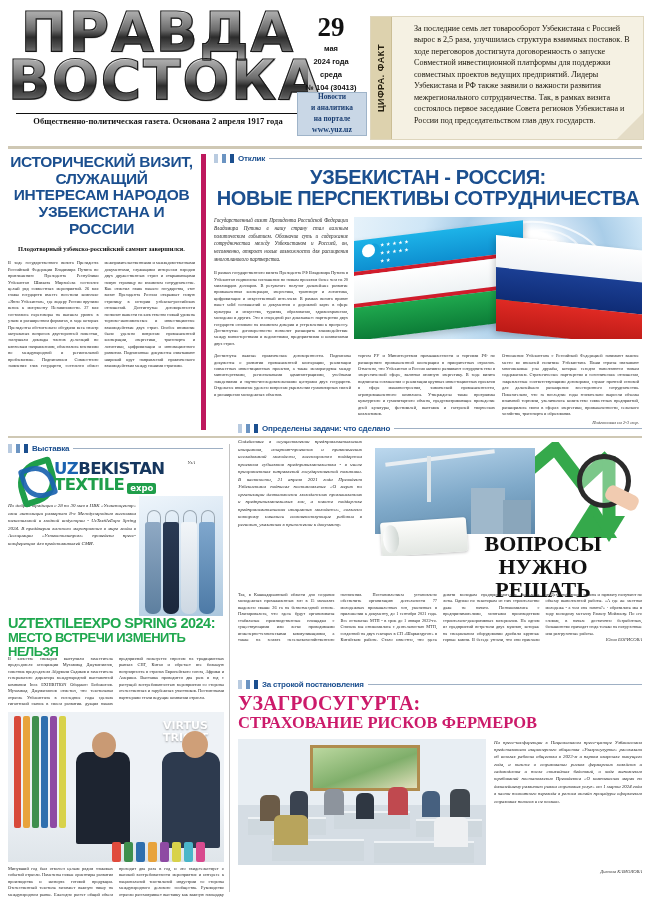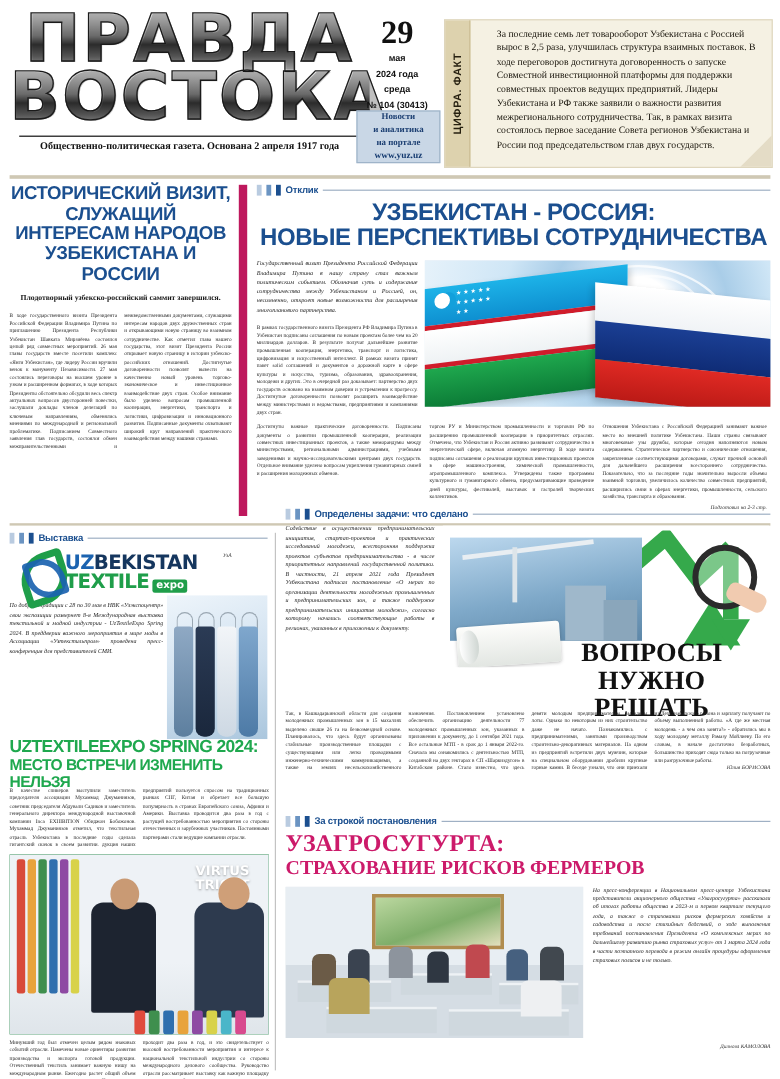--- a/index.html
+++ b/index.html
@@ -67,21 +67,21 @@
   .rubric .rline{flex:1;height:1px;background:#9fb0c4;}
 
   .body-col{font-size:4.35px;line-height:1.48;text-align:justify;color:#262626;
     column-gap:6px;hyphens:auto;}
   .lead-it{font-style:italic;font-size:5.1px;line-height:1.55;text-align:justify;color:#1d1d1d;}
   .sig{font-style:italic;font-size:4.6px;text-align:right;color:#333;line-height:1.3;}
 
   
   .band{position:absolute;left:8px;top:154px;width:634px;height:276px;}
   .left-col{position:absolute;left:0;top:0;width:198px;height:276px;
-    border-right:7px solid #be185d;padding-right:6px;box-sizing:border-box;}
+    border-right:5px solid #be185d;padding-right:6px;box-sizing:border-box;}
   .hl-left{color:#1b4f8f;font-family:"Liberation Sans",sans-serif;font-weight:bold;
     font-size:15.5px;line-height:1.08;text-align:center;letter-spacing:-.3px;}
   .sub-left{text-align:center;font-weight:bold;font-size:6.4px;margin-top:7px;line-height:1.35;color:#111;}
   .left-body{margin-top:7px;column-count:2;column-rule:none;height:196px;}
 
   .main-col{position:absolute;left:206px;top:0;width:428px;}
   .hl-main{color:#1b4f8f;font-family:"Liberation Sans",sans-serif;font-weight:bold;
     font-size:20px;line-height:1.07;text-align:center;letter-spacing:-.4px;margin-top:2px;}
   .main-top{display:flex;gap:6px;margin-top:7px;}
   .main-lead{width:134px;}

